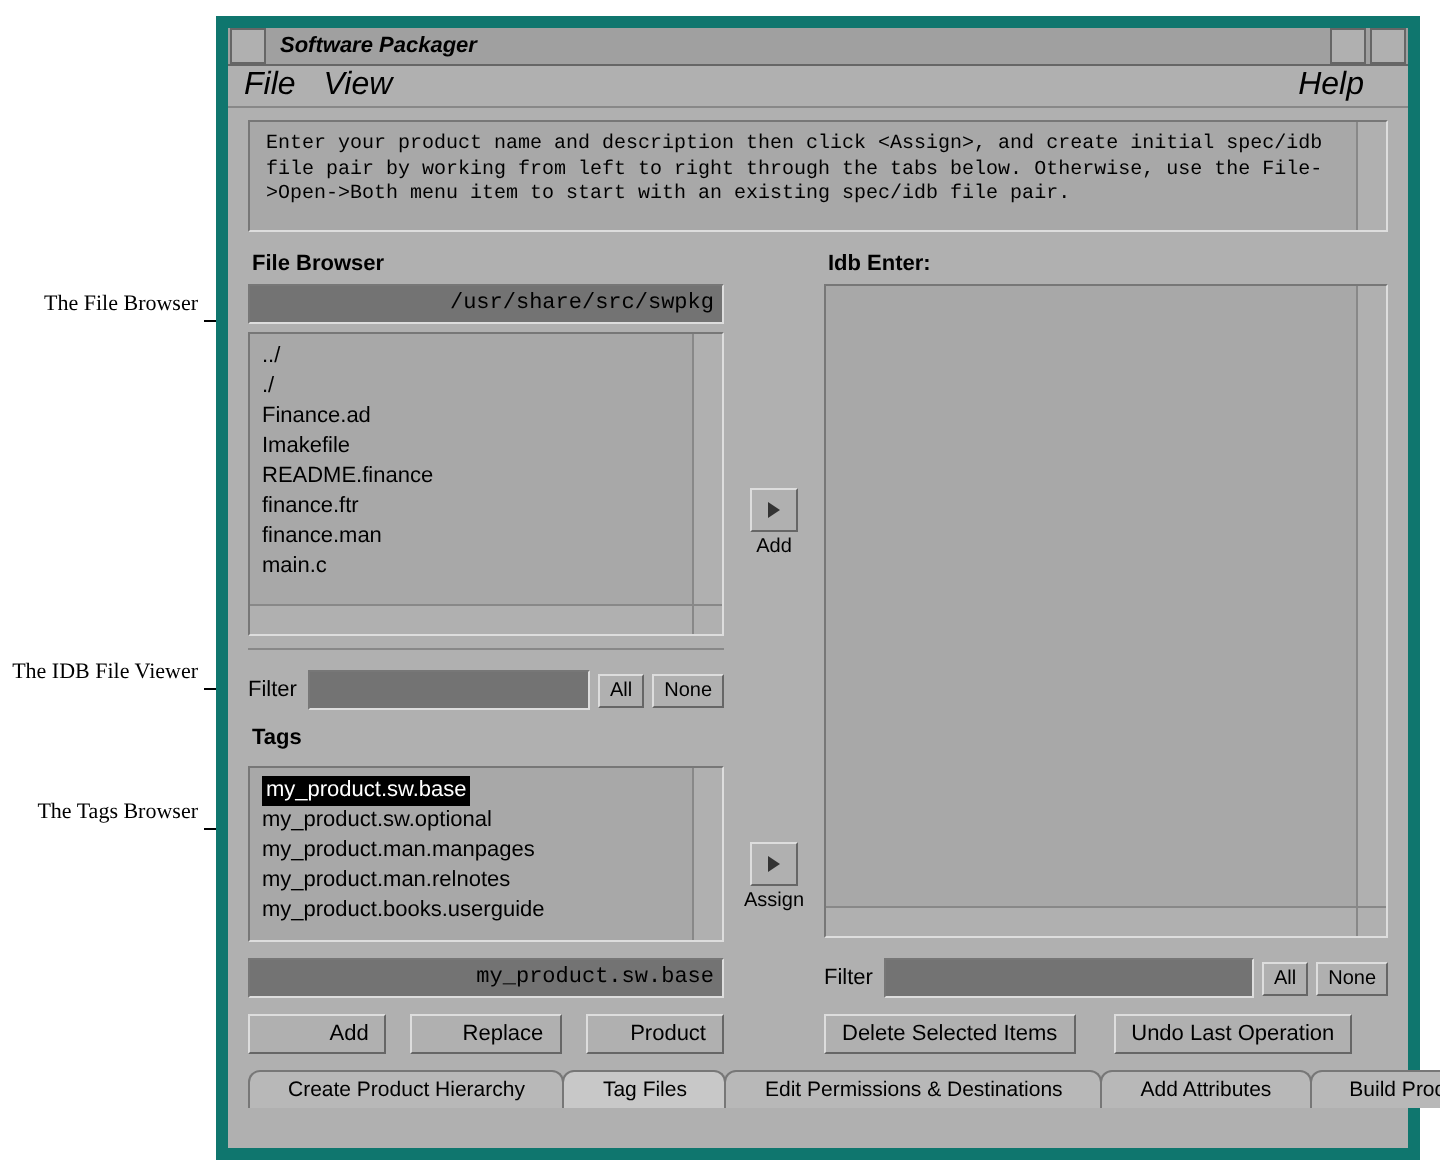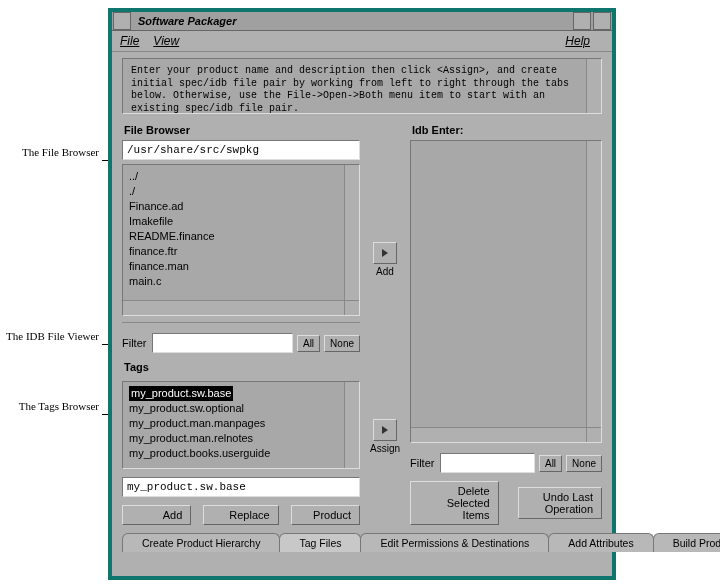--- a/index.html
+++ b/index.html
@@ -24,24 +24,24 @@
 .annotation .line {
   position: absolute;
   height: 1px;
   background: #000;
   top: 8px;
 }
 .window {
   position: absolute;
   left: 108px;
   top: 8px;
-  width: 508px;
+  width: 602px;
   height: 572px;
   background: #b0b0b0;
-  border: 4px solid #0f766e;
+  border: 6px solid #0f766e;
   box-sizing: border-box;
 }
 .titlebar {
   height: 18px;
   background: #a0a0a0;
   border-bottom: 1px solid #666;
   display: flex;
   align-items: center;
 }
 .titlebar .sysbtn {
@@ -61,22 +61,21 @@
 .menubar {
   height: 20px;
   display: flex;
   align-items: center;
   padding: 0 8px;
   border-bottom: 1px solid #888;
 }
 .menubar .mitem {
   font-style: italic;
   margin-right: 14px;
-  text-decoration: underline;
-  font-size: 12px;
+  font-size: 16px;
 }
 .menubar .spacer { flex: 1; }
 .instruction-box {
   margin: 6px 10px;
   background: #a8a8a8;
   border: 1px solid;
   border-color: #777 #ddd #ddd #777;
   padding: 6px 8px;
   font-family: "Courier New", monospace;
   font-size: 10px;
@@ -107,29 +106,30 @@
   flex: 1;
   display: flex;
   flex-direction: column;
 }
 .section-label {
   font-weight: bold;
   font-size: 11px;
   margin: 4px 0 4px 2px;
 }
 .pink-field {
-  background: #ffffff;
+  background: #737373;
   border: 1px solid;
   border-color: #777 #ddd #ddd #777;
   height: 16px;
   padding: 1px 4px;
   font-family: "Courier New", monospace;
   font-size: 11px;
   line-height: 16px;
   overflow: hidden;
+  text-align: right;
 }
 .list-box {
   background: #a8a8a8;
   border: 1px solid;
   border-color: #777 #ddd #ddd #777;
   position: relative;
   margin-top: 4px;
 }
 .list-inner {
   padding: 4px 6px;

